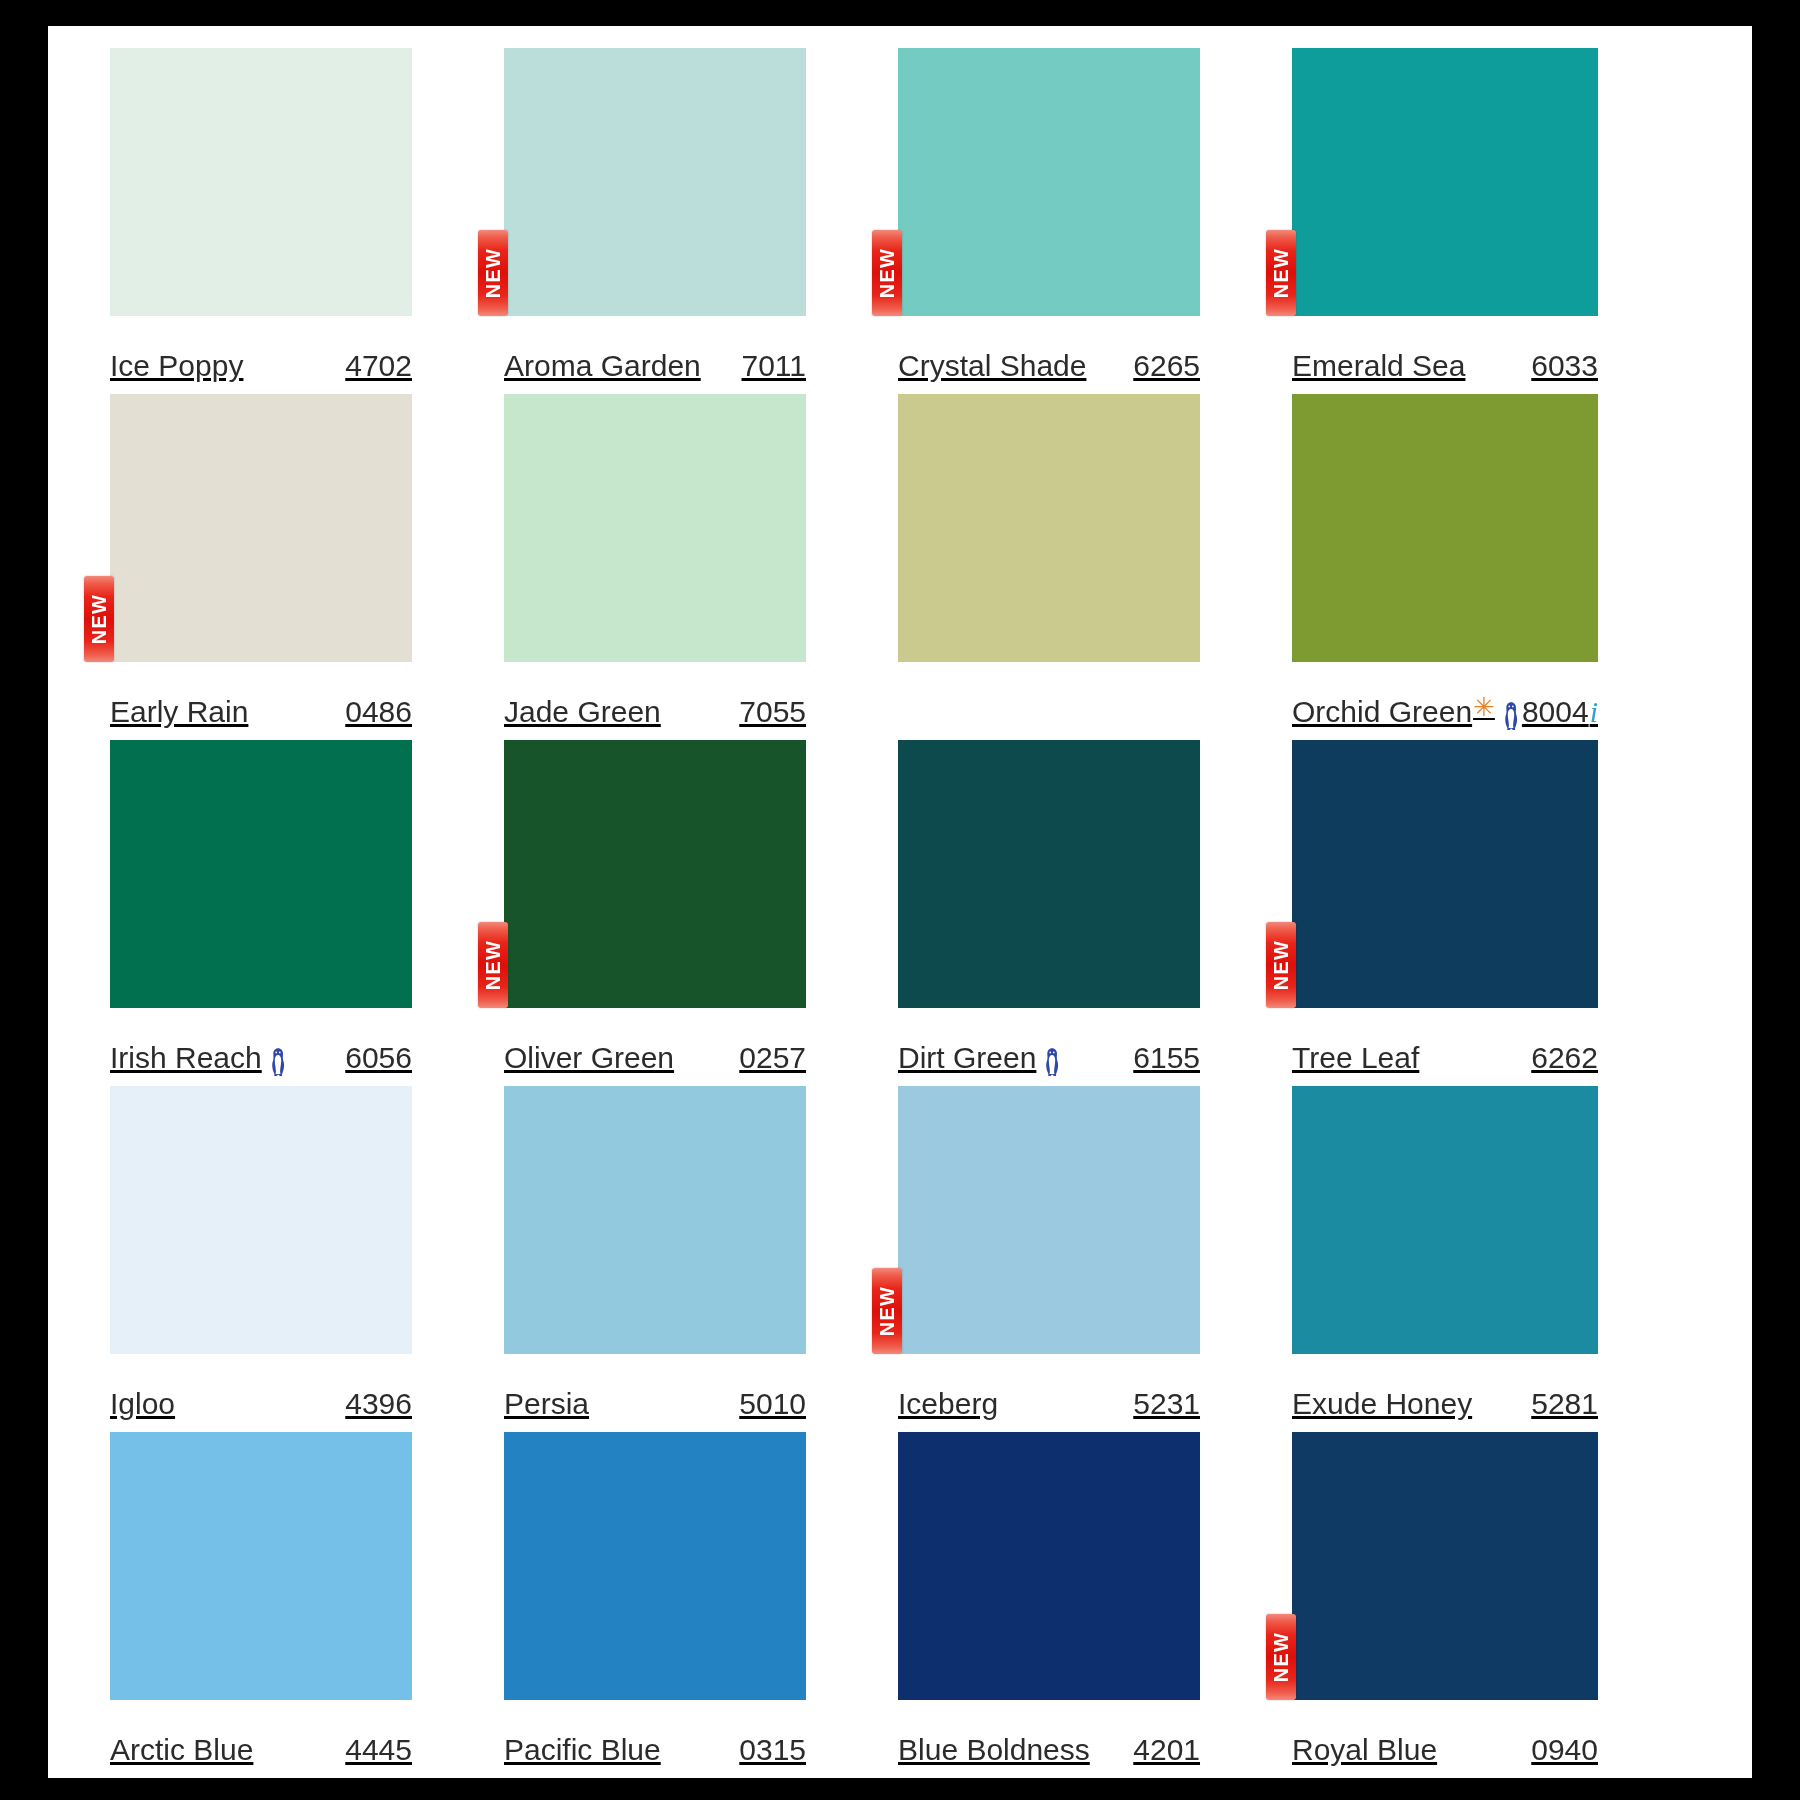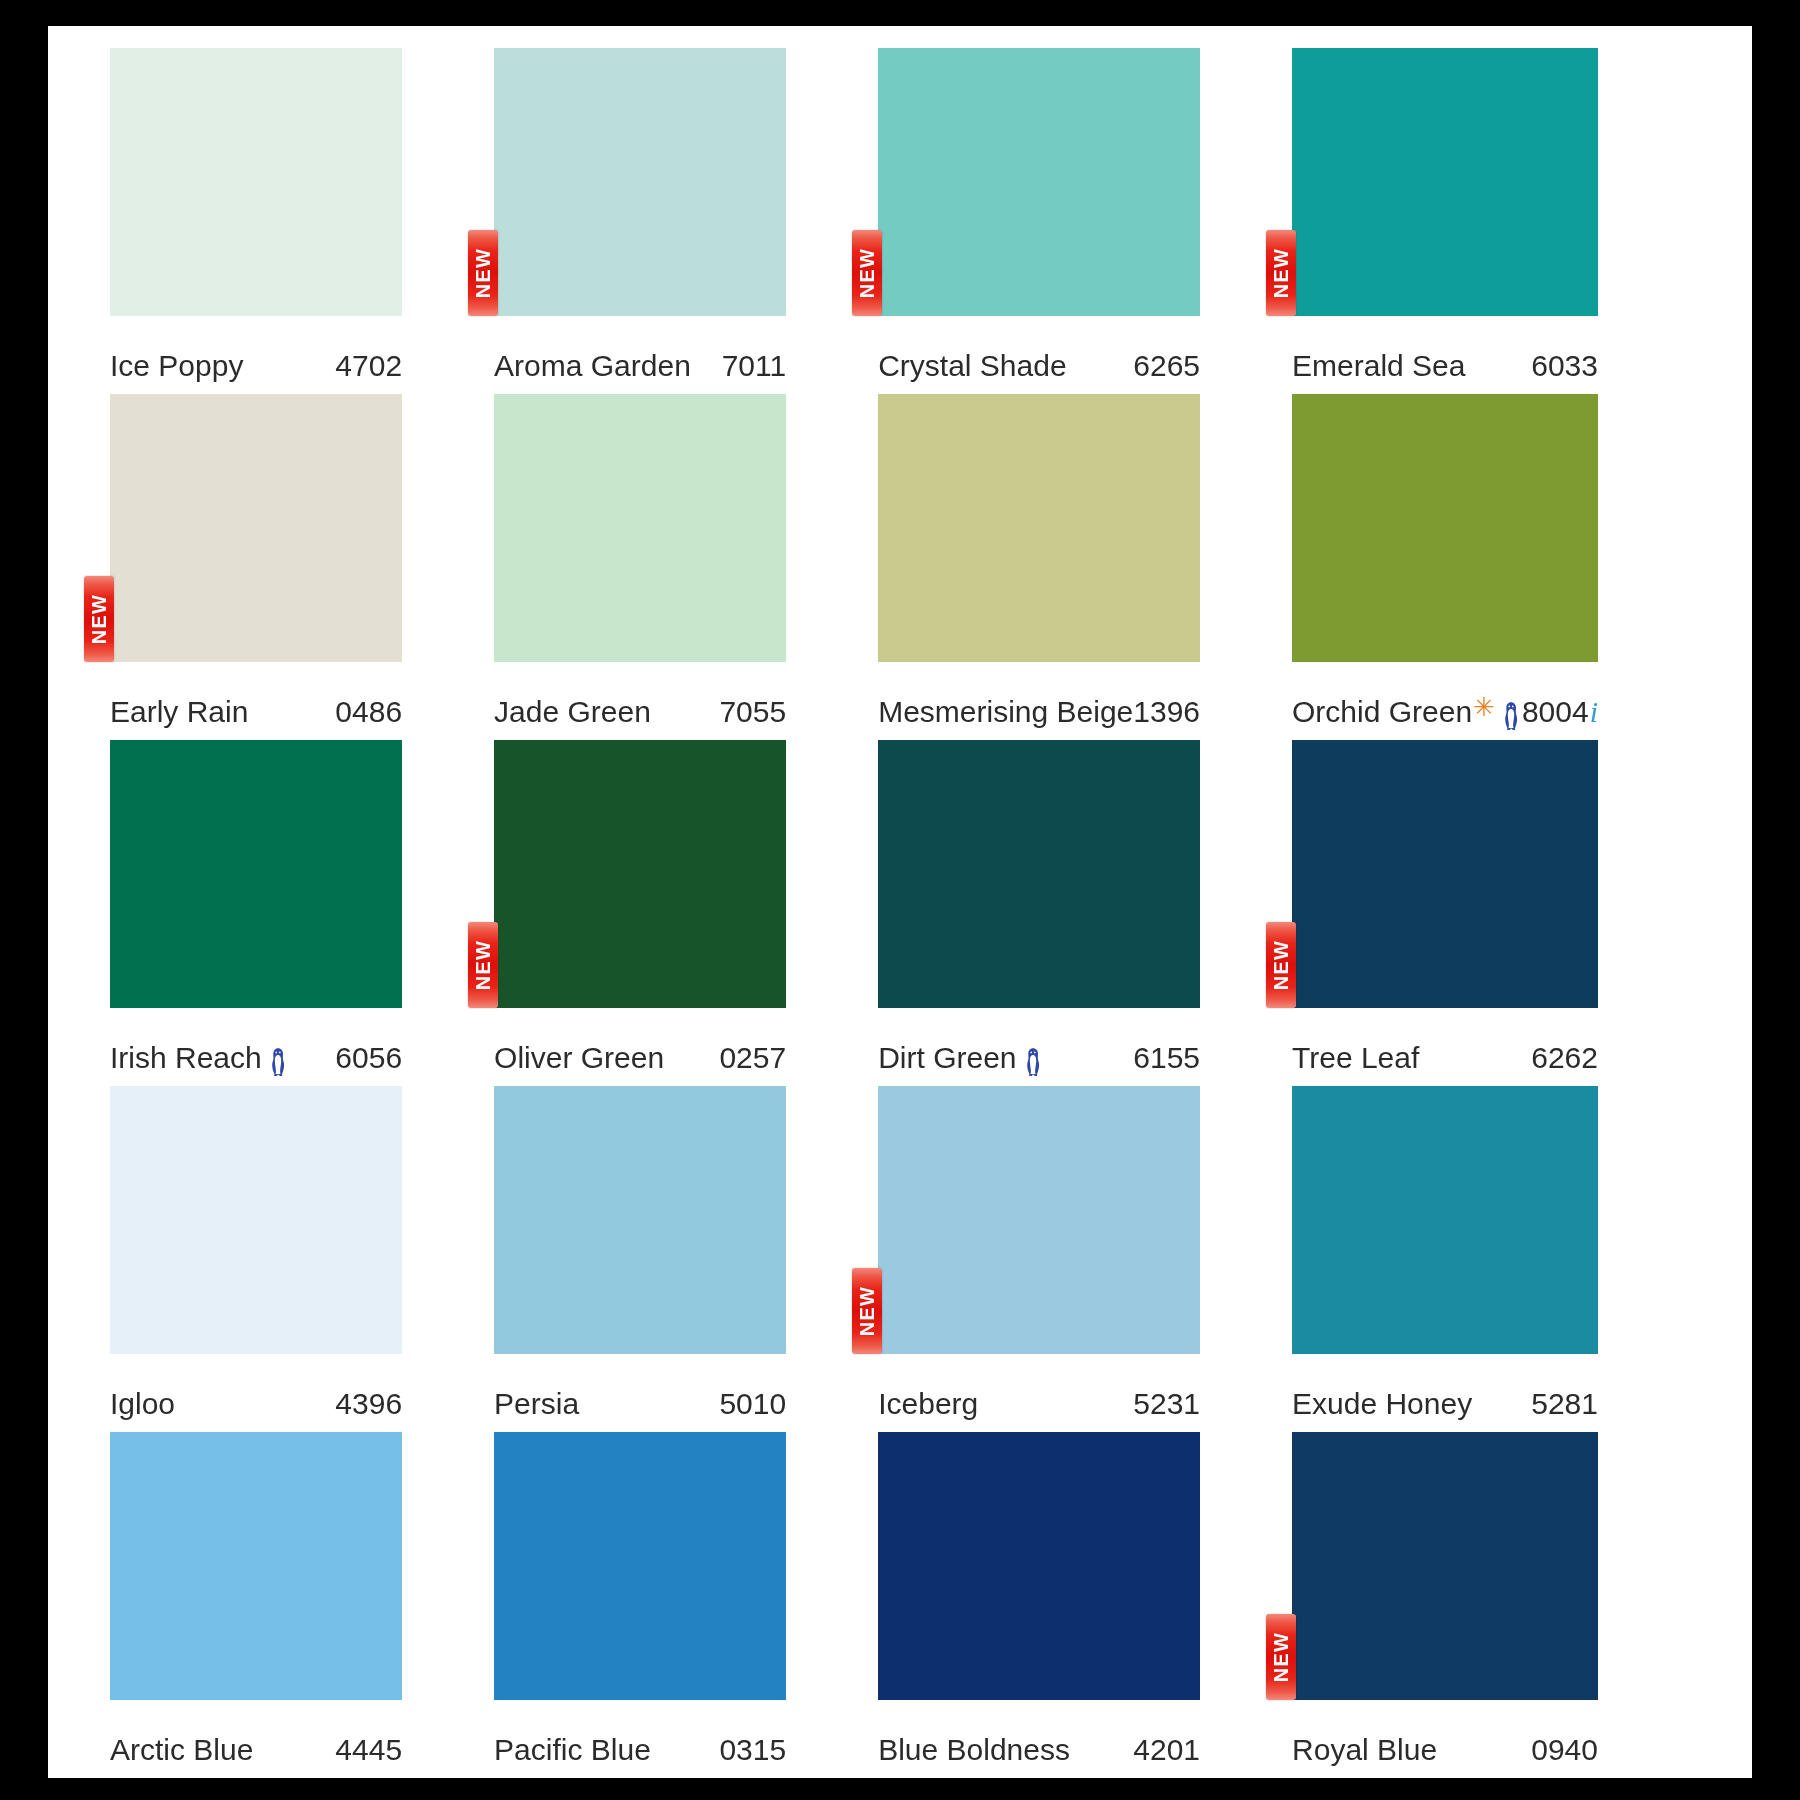--- a/index.html
+++ b/index.html
@@ -86,20 +86,21 @@
   }
 
   .label-row {
     position: relative;
     height: 78px;
     display: flex;
     align-items: center;
     justify-content: space-between;
     padding-top: 22px;
     box-sizing: border-box;
+    text-decoration: underline;
   }
 
   .color-name {
     font-size: 30px;
     color: #2b2b2b;
     font-family: "Liberation Sans", sans-serif;
     white-space: nowrap;
     display: flex;
     align-items: center;
   }
@@ -231,28 +232,20 @@
             <span>Jade Green</span>
           </div>
           <div class="color-code">
             <span>7055</span>
           </div>
         </div>
       </div>
       <div class="cell">
         <div class="swatch-wrap">
           <div class="swatch" style="background: rgb(203, 202, 142);"></div>
-        </div>
-        <div class="label-row">
-          <div class="color-name">
-            <span>Mesmerising Beige</span>
-          </div>
-          <div class="color-code">
-            <span>1396</span>
-          </div>
         </div>
       </div>
       <div class="cell">
         <div class="swatch-wrap">
           <div class="swatch" style="background: rgb(126, 155, 49);"></div>
         </div>
         <div class="label-row">
           <div class="color-name">
             <span>Orchid Green</span>
             <span class="icon-star">✳</span>

